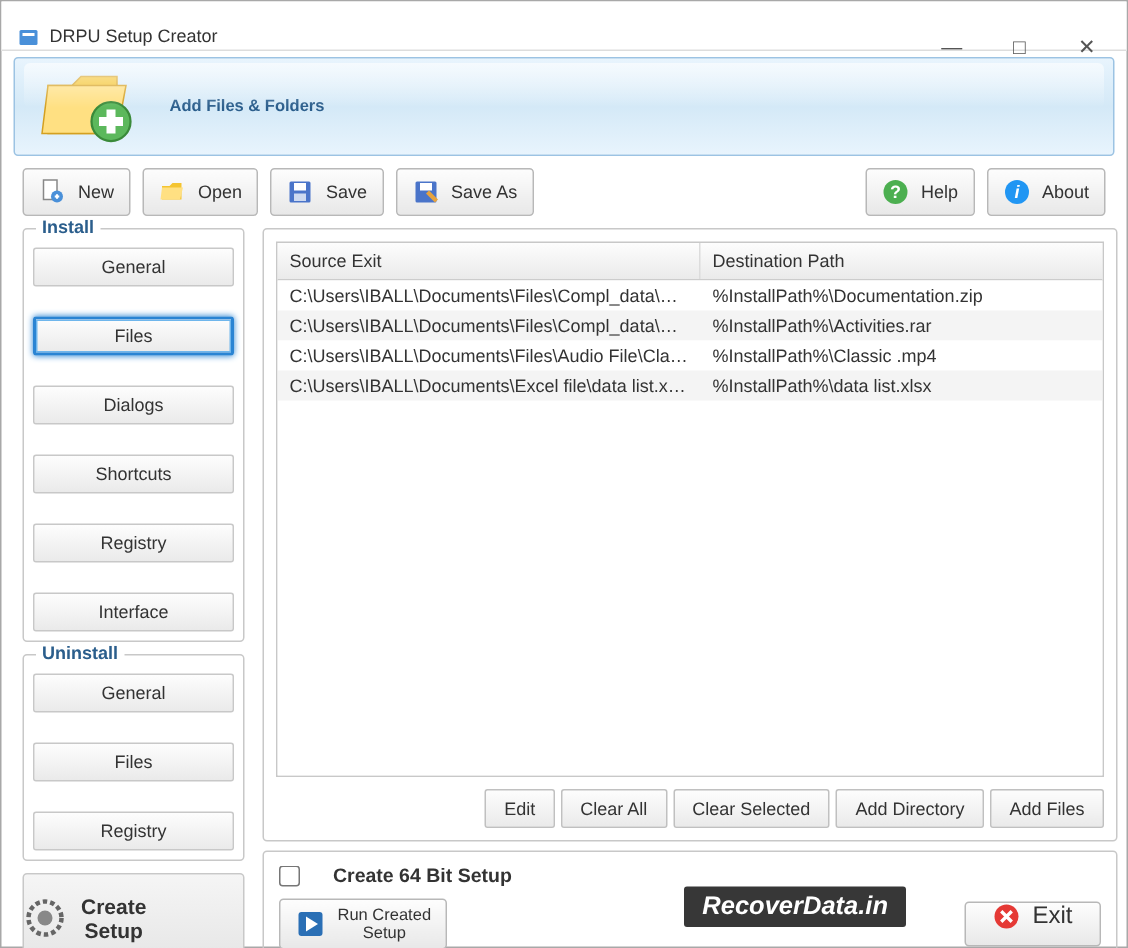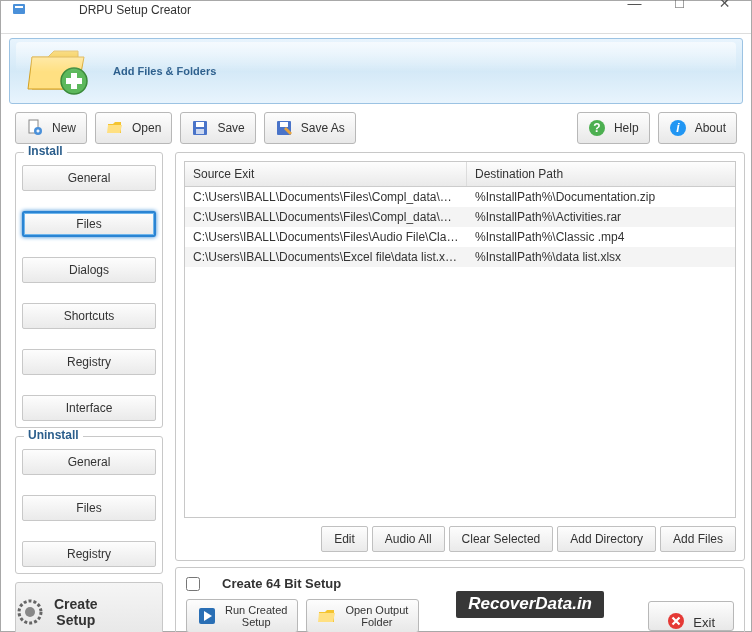--- a/index.html
+++ b/index.html
@@ -1,20 +1,20 @@
 <!DOCTYPE html>
 <html><head>
 <meta charset="utf-8">
 <style>
 * { box-sizing: border-box; margin: 0; padding: 0; font-family: "Segoe UI", Arial, sans-serif; }
 body { background: #fff; width: 752px; height: 632px; overflow: hidden; }
 
 .window { width: 752px; height: 632px; border: 1px solid #a8a8a8; display: flex; flex-direction: column; background: #fff; }
 
-.titlebar { height: 30px; background: #fff; border-bottom: 1px solid #ddd; display: flex; align-items: flex-end; padding: 16px 4px; gap: 46px; }
+.titlebar { height: 30px; background: #fff; border-bottom: 1px solid #ddd; display: flex; align-items: flex-start; padding: 16px 4px; }
 .titlebar-icon { width: 16px; height: 16px; margin: 0 6px; }
 .titlebar-icon svg { width: 16px; height: 16px; }
 .titlebar-title { font-size: 12px; color: #333; flex: 1; }
 .titlebar-controls { display: flex; }
 .titlebar-btn { width: 45px; height: 28px; border: none; background: transparent; display: flex; align-items: center; justify-content: center; cursor: pointer; font-size: 14px; color: #555; }
 
 .banner { height: 82px; background: linear-gradient(to bottom, #e8f4fd 0%, #d4e9f7 50%, #e8f4fd 100%); border: 1px solid #9cc3e3; margin: 4px 8px 0 8px; border-radius: 3px; display: flex; align-items: center; padding-left: 16px; position: relative; }
 .banner::after { content:''; position:absolute; left:6px; right:6px; top:3px; height:30px; background: linear-gradient(to bottom, rgba(255,255,255,0.6), rgba(255,255,255,0)); border-radius: 4px; }
 .banner-icon { width: 64px; height: 64px; }
 .banner-title { font-size: 11px; font-weight: bold; color: #2b5e8c; margin-left: 23px; }
@@ -57,21 +57,21 @@
 .action-btn { height: 26px; padding: 0 12px; background: linear-gradient(to bottom, #fdfdfd, #eaeaea); border: 1px solid #c0c0c0; border-radius: 2px; font-size: 12px; cursor: pointer; color: #333; }
 
 .bottom-area { border: 1px solid #c8c8c8; border-radius: 3px; margin-top: 6px; padding: 8px 10px; display: flex; flex-direction: column; gap: 8px; }
 .chk-row { display: flex; align-items: center; gap: 22px; }
 .chk-row input { width: 14px; height: 14px; }
 .chk-row label { font-size: 13px; font-weight: bold; color: #333; }
 .bottom-btns { display: flex; gap: 8px; align-items: center; }
 .bottom-btns .spacer { flex: 1; }
 .run-btn { height: 34px; padding: 0 10px; display: flex; align-items: center; gap: 8px; background: linear-gradient(to bottom, #fdfdfd, #e8e8e8); border: 1px solid #b8b8b8; border-radius: 3px; font-size: 11px; line-height: 1.1; cursor: pointer; color: #333; text-align: center; }
 .run-icon { width: 20px; height: 20px; }
-.exit-btn { height: 30px; padding: 0 18px; display: flex; align-items: flex-end; gap: 8px; background: linear-gradient(to bottom, #fdfdfd, #e8e8e8); border: 1px solid #b8b8b8; border-radius: 3px; font-size: 13px; cursor: pointer; color: #333; }
+.exit-btn { height: 30px; padding: 0 18px; display: flex; align-items: flex-start; gap: 8px; background: linear-gradient(to bottom, #fdfdfd, #e8e8e8); border: 1px solid #b8b8b8; border-radius: 3px; font-size: 16px; cursor: pointer; color: #333; }
 
 .watermark { position: absolute; bottom: 14px; right: 148px; background: rgba(20,20,20,0.85); color: #fff; font-weight: bold; font-style: italic; font-size: 17px; padding: 3px 12px 4px 12px; border-radius: 2px; }
 </style>
 </head>
 <body>
 
 <div class="window">
 
   <div class="titlebar">
     <span class="titlebar-icon">
@@ -212,48 +212,40 @@
               <div class="td">%InstallPath%\Classic .mp4</div>
             </div>
             <div class="tr">
               <div class="td">C:\Users\IBALL\Documents\Excel file\data list.xlsx</div>
               <div class="td">%InstallPath%\data list.xlsx</div>
             </div>
           </div>
         </div>
         <div class="action-row">
           <button class="action-btn">Edit</button>
-          <button class="action-btn">Audio All</button>
+          <button class="action-btn">Clear All</button>
           <button class="action-btn">Clear Selected</button>
           <button class="action-btn">Add Directory</button>
           <button class="action-btn">Add Files</button>
         </div>
       </div>
 
       <div class="bottom-area">
         <div class="chk-row">
           <input type="checkbox" style="">
           <label>Create 64 Bit Setup</label>
         </div>
         <div class="bottom-btns">
           <button class="run-btn">
             <span class="run-icon"><svg viewBox="0 0 20 20">
                   <rect x="2" y="2" width="16" height="16" fill="#2a6fb5" rx="2"></rect>
                   <path d="M7 5 L15 10 L7 15 Z" fill="#fff"></path>
                 </svg></span>
             <span style="white-space:pre-line;text-align:center;">Run Created
 Setup</span>
-          </button>
-          <button class="run-btn">
-            <span class="run-icon"><svg viewBox="0 0 20 20">
-                  <path d="M2 6 L8 6 L10 4 L17 4 L17 16 L2 16 Z" fill="#f4c430"></path>
-                  <path d="M2 7 L18 7 L16 16 L1 16 Z" fill="#ffe082"></path>
-                </svg></span>
-            <span style="white-space:pre-line;">Open Output
-Folder</span>
           </button>
           <div class="spacer"></div>
           <button class="exit-btn">
             <span class="tb-icon">
                 <svg viewBox="0 0 18 18">
                   <circle cx="9" cy="9" r="8" fill="#e53935"></circle>
                   <path d="M5.5 5.5 L12.5 12.5 M12.5 5.5 L5.5 12.5" stroke="#fff" stroke-width="2.2"></path>
                 </svg>
               </span>
             <span>Exit</span>

